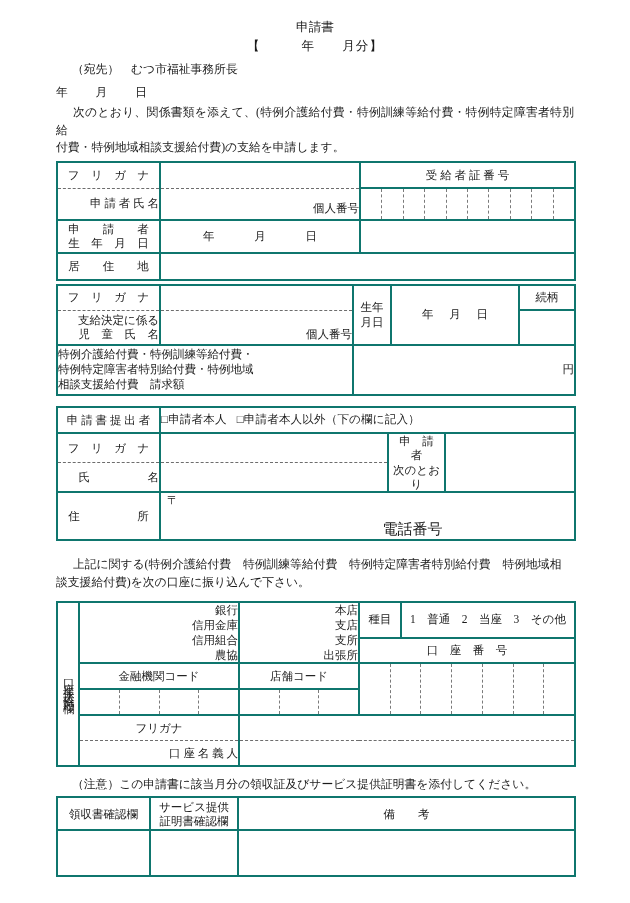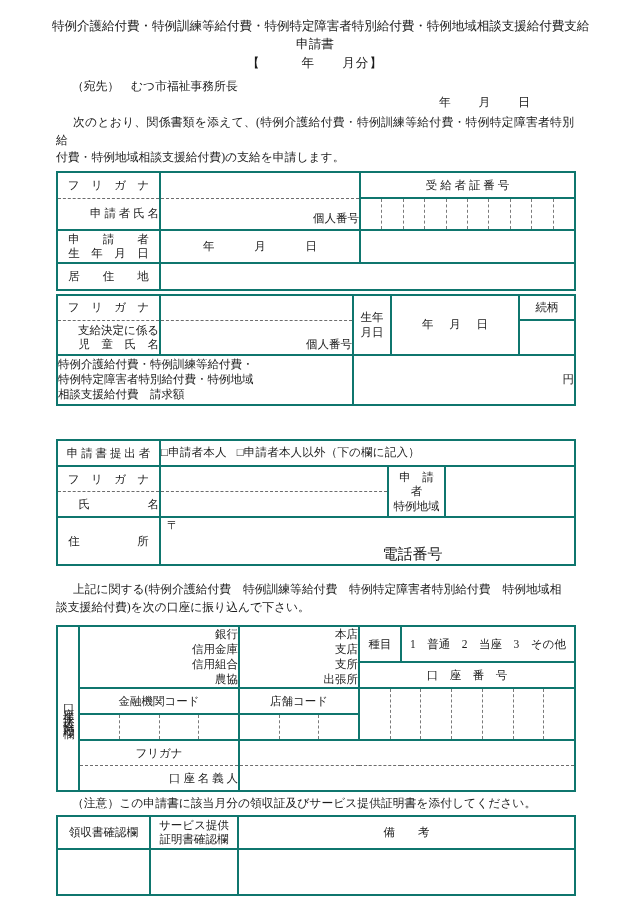--- a/index.html
+++ b/index.html
@@ -52,34 +52,34 @@
     margin-top: 2px;
     letter-spacing: 1px;
   }
   .addressee {
     font-size: 11.8px;
     margin-top: 7px;
     padding-left: 16px;
   }
   .date-right {
     font-size: 11.8px;
-    text-align: right;
+    margin-top: 7px;
     padding-right: 36px;
     letter-spacing: 8px;
   }
   .para {
     font-size: 11.8px;
     line-height: 1.5;
     margin-top: 3px;
     text-align: justify;
   }
   .para .indent { padding-left: 17px; }
   .note {
     font-size: 11.8px;
-    margin-top: 4px;
+    margin-top: 10px;
     padding-left: 16px;
   }
   .section-label {
     font-size: 11.8px;
     margin-top: 18px;
     margin-bottom: 3px;
   }
 
   
   table.grid {
@@ -88,21 +88,21 @@
     width: 518px;
     font-size: 11.5px;
   }
   table.grid td {
     border: 2px solid #0f766e;
     padding: 0;
     vertical-align: middle;
     height: 24px;
   }
   .t-applicant { margin-top: 4px; }
-  .t-submitter { margin-top: 33px; }
+  .t-submitter { margin-top: 10px; }
   .t-bank { margin-top: 9px; }
   .t-city { margin-top: 3px; }
 
   .lbl {
     text-align: center;
     font-size: 11.5px;
     line-height: 1.25;
     padding: 1px 3px;
   }
   .dash-bottom { border-bottom: 1px dashed #6d6d6d !important; }
@@ -164,21 +164,20 @@
     padding-left: 90px;
   }
 </style>
 </head>
 <body>
 
 <div class="page">
  <div class="wrap">
 
 
-  <div class="title-line">特例介護給付費・特例訓練等給付費・特例特定障害者特別給付費・特例地域相談支援給付費支給</div>
   <div class="title-line2">申請書</div>
   <div class="title-month">【　　　年　　月分】</div>
 
   <div class="addressee">（宛先）　むつ市福祉事務所長</div>
 
   <div class="date-right">年　月　日</div>
 
   <div class="para">
     <span class="indent">次のとおり、関係書類を添えて、(特例介護給付費・特例訓練等給付費・特例特定障害者特別給</span><br>
     <span>付費・特例地域相談支援給付費)の支給を申請します。</span>
@@ -297,21 +296,21 @@
         <td class="lbl" style="height:20px">申 請 書 提 出 者</td>
         <td colspan="3" class="checkline">
           <span>□申請者本人</span><span class="gap"></span><span>□申請者本人以外（下の欄に記入）</span>
         </td>
       </tr>
       <tr>
         <td class="lbl dash-bottom" style="height:20px">フ　リ　ガ　ナ</td>
         <td class="dash-bottom"></td>
         <td class="lbl no-bottom" rowspan="2">
           <div>申　請　者</div>
-          <div>特例地域</div>
+          <div>次のとおり</div>
         </td>
         <td rowspan="2"></td>
       </tr>
       <tr>
         <td class="lbl no-top" style="height:24px">氏　　　　　名</td>
         <td class="no-top"></td>
       </tr>
       <tr>
         <td class="lbl" style="height:46px">住　　　　　所</td>
         <td colspan="3">

